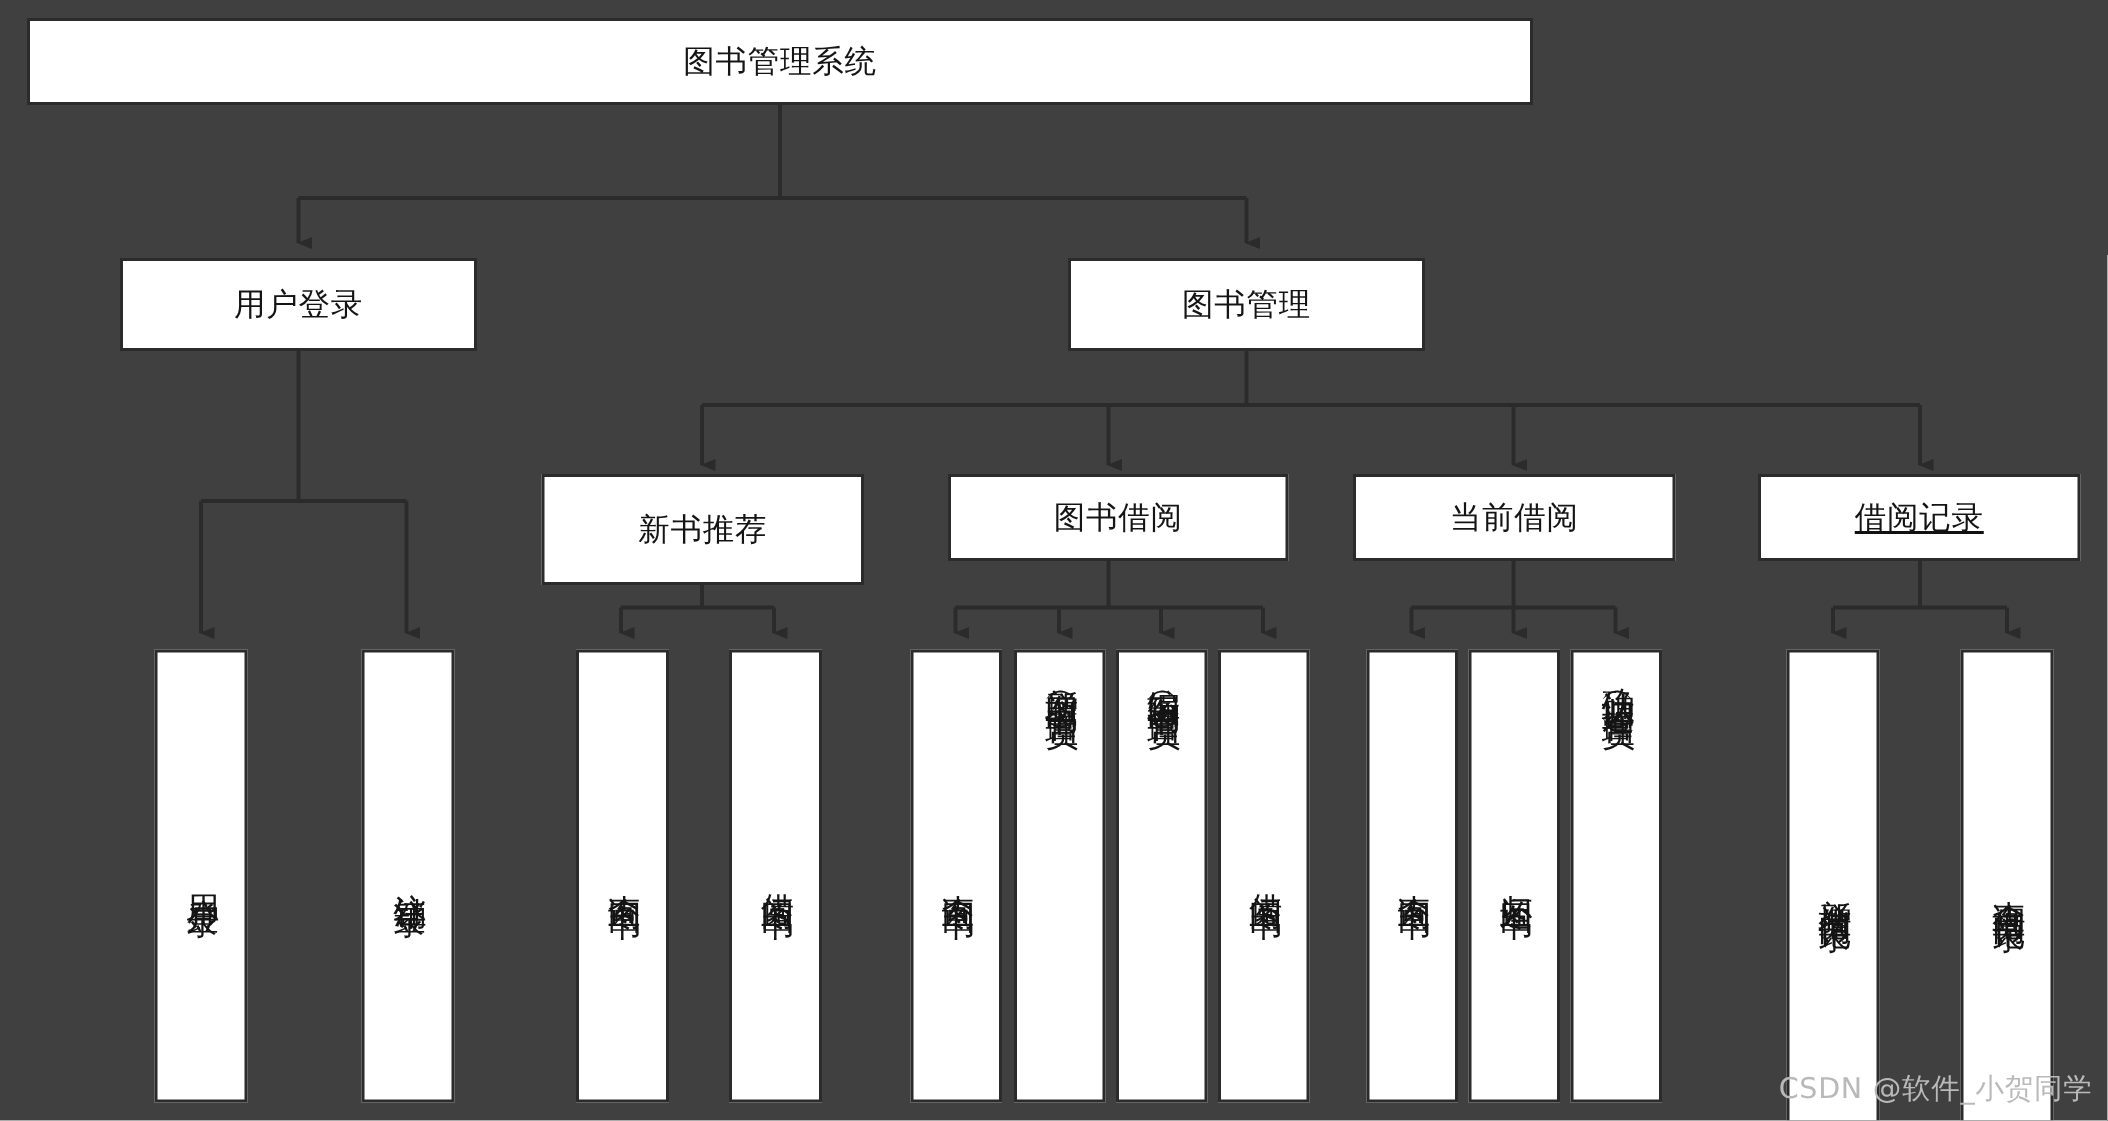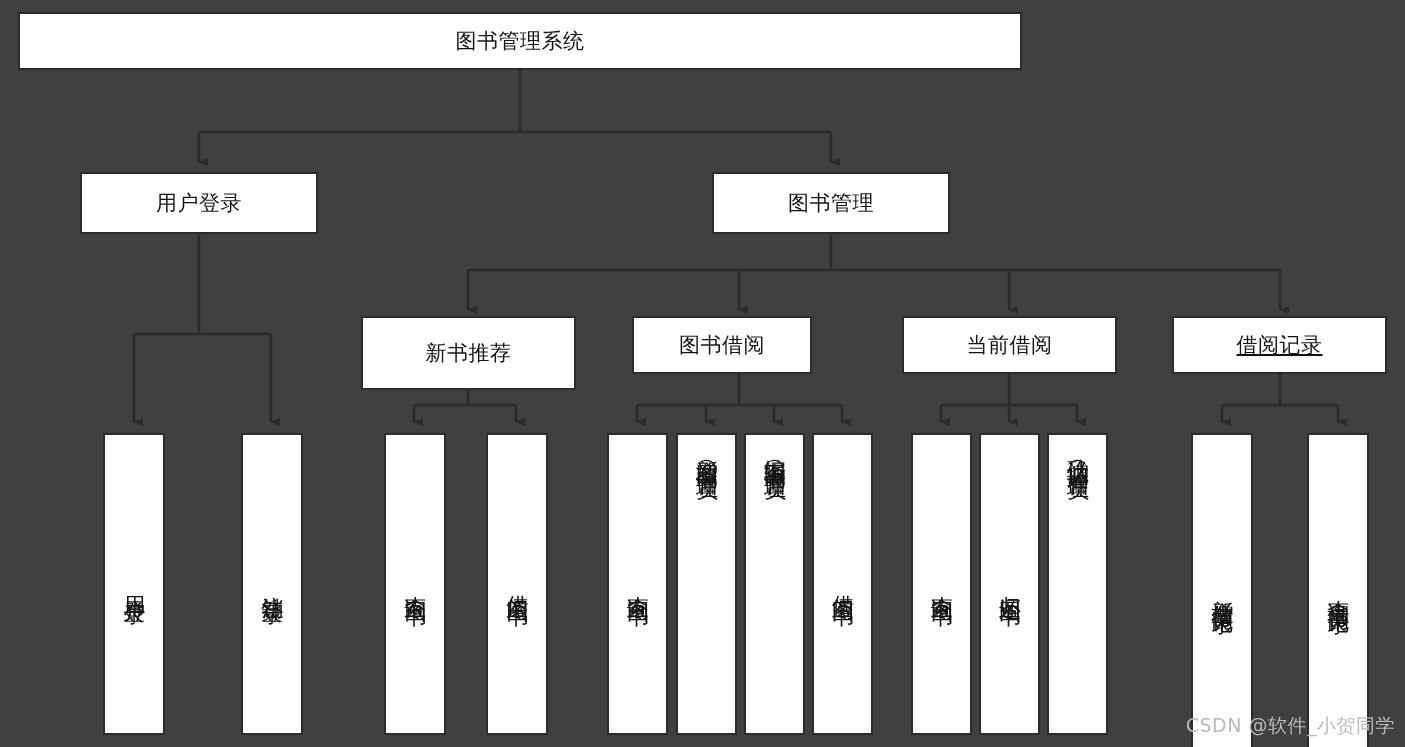--- a/index.html
+++ b/index.html
@@ -132,21 +132,21 @@
   </div>
 
   <div class="node" style="left:712px; top:172px; width:238px; height:62px;">
     <span class="node-label">图书管理</span>
   </div>
 
   <div class="node" style="left:361px; top:316px; width:215px; height:74px;">
     <span class="node-label">新书推荐</span>
   </div>
 
-  <div class="node" style="left:632px; top:316px; width:180px; height:58px;">
+  <div class="node" style="left:632px; top:316px; width:227px; height:58px;">
     <span class="node-label">图书借阅</span>
   </div>
 
   <div class="node" style="left:902px; top:316px; width:215px; height:58px;">
     <span class="node-label">当前借阅</span>
   </div>
 
   <div class="node" style="left:1172px; top:316px; width:215px; height:58px;text-decoration:underline;">
     <span class="node-label">借阅记录</span>
   </div>

